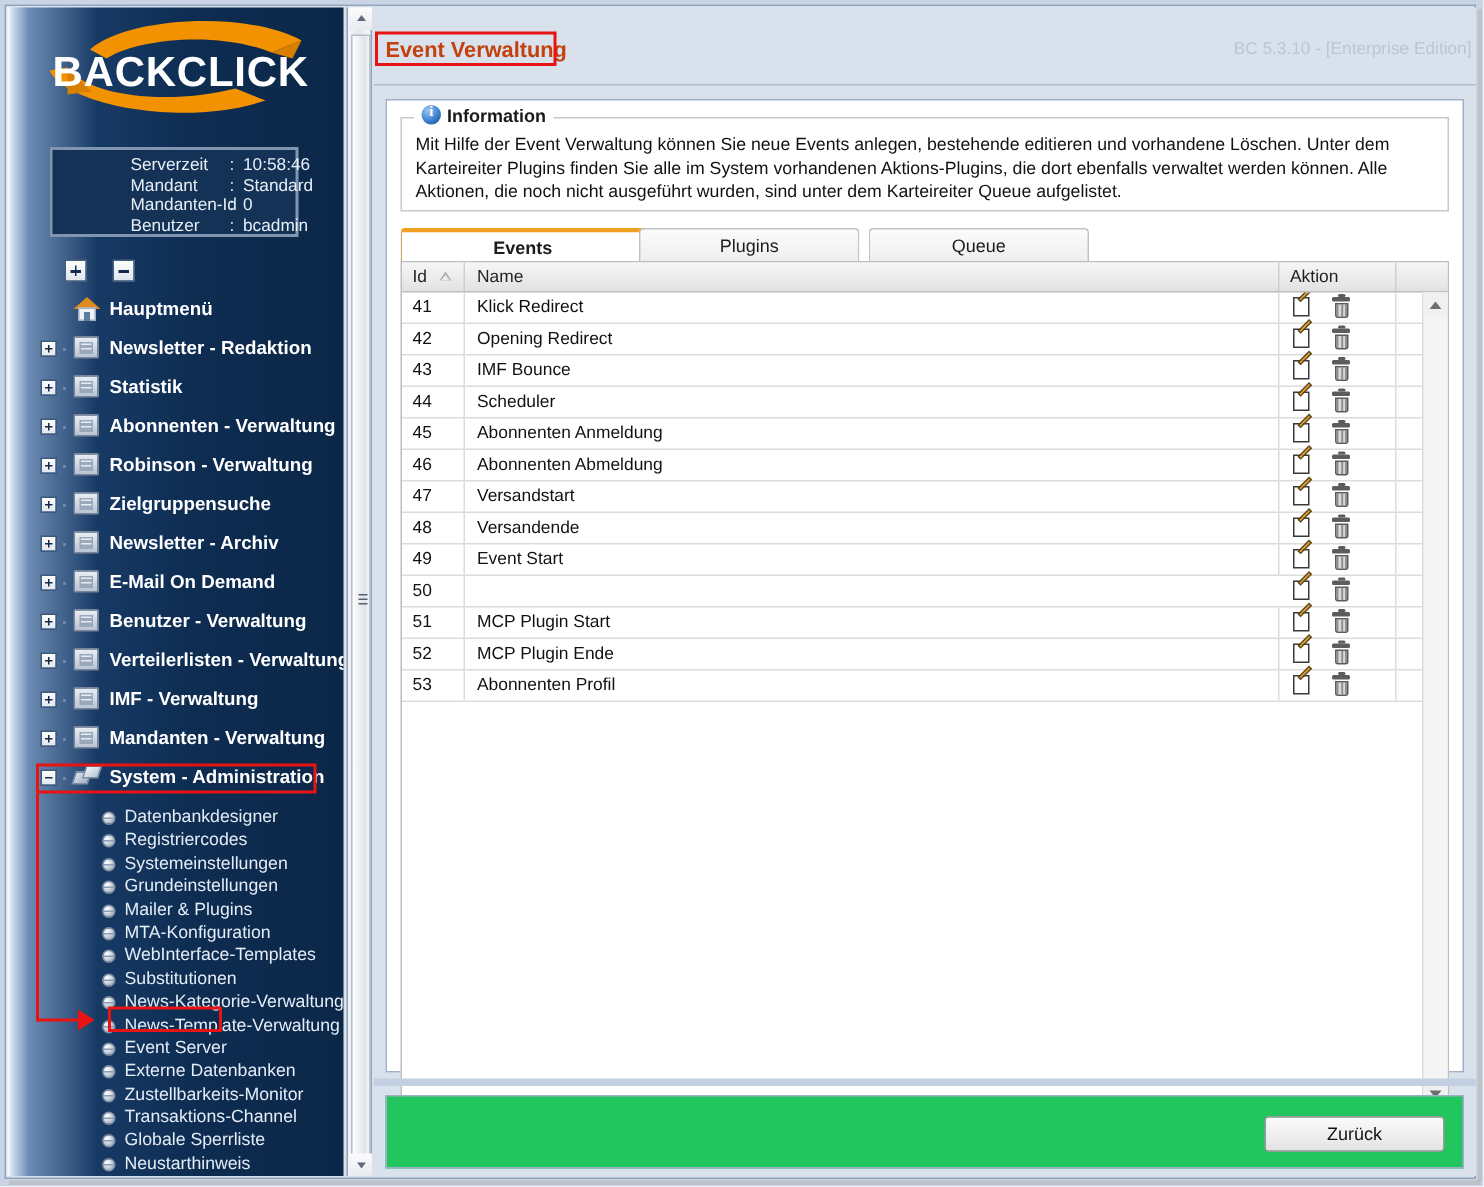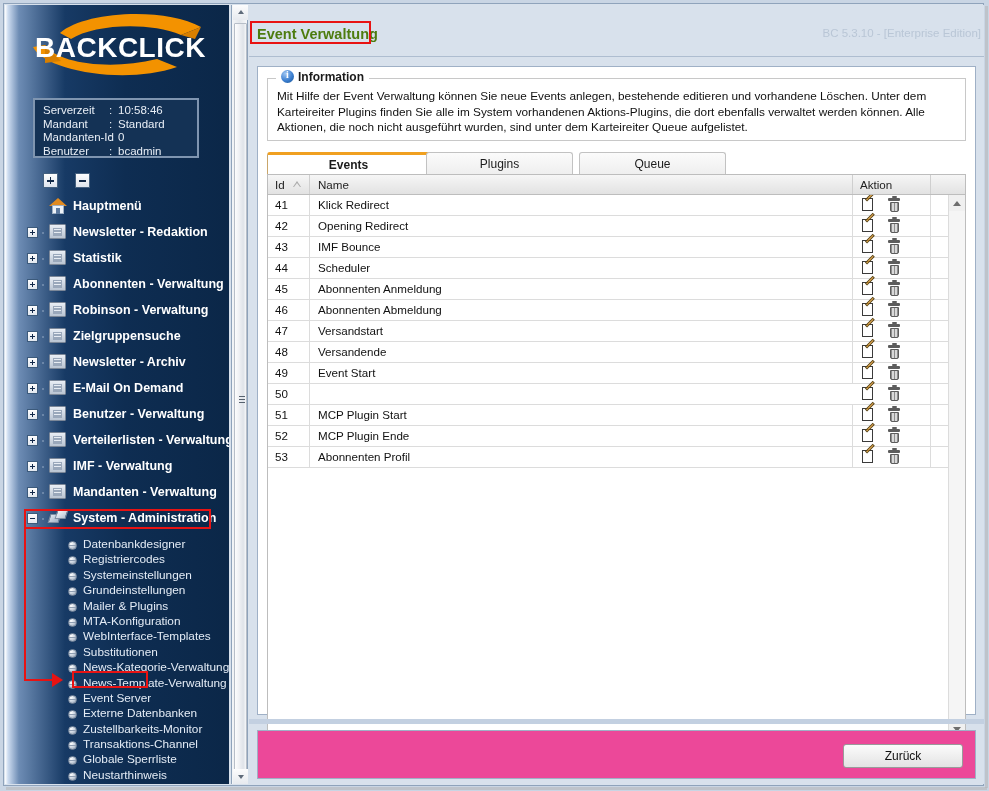--- a/index.html
+++ b/index.html
@@ -32,21 +32,21 @@
     position:absolute;left:30px;top:27px;width:200px;
     color:#ffffff;font-size:28px;font-weight:bold;letter-spacing:.5px;
     font-family:"Liberation Sans","DejaVu Sans",sans-serif;
   }
 
   .infobox{
     position:absolute;left:28px;top:93px;width:166px;height:60px;
     background:#143255;border:2px solid #7f95b0;box-sizing:border-box;
     padding:4px 0 0 8px;
   }
-  .infobox .row{color:#e8eef6;font-size:11.5px;line-height:13.5px;white-space:nowrap;}
+  .infobox .row{color:#e8eef6;font-size:11.5px;line-height:13.5px;white-space:nowrap;margin-left:44px;}
   .infobox .k{display:inline-block;width:66px;}
   .infobox .sep{display:inline-block;width:9px;}
 
   .pm-btns{position:absolute;left:38px;top:168px;}
   .pm{
     display:inline-block;width:15px;height:15px;margin-right:14px;
     background:linear-gradient(to bottom,#fdfdfd,#dfe5ee);
     border:1px solid #45617f;box-sizing:border-box;position:relative;vertical-align:top;
   }
   .pm::before{content:"";position:absolute;left:3px;top:6px;width:7px;height:1.5px;background:#132a48;}
@@ -118,21 +118,21 @@
     border:1px solid #b7bec8;box-sizing:border-box;border-radius:1px;
   }
   .sp-grip{position:absolute;left:3.5px;top:372px;width:6px;height:7px;}
   .sp-grip i{display:block;height:1px;background:#56616e;margin-bottom:2px;}
 
   
   .main{position:absolute;left:249px;top:5px;width:735px;height:779px;background:#d8e1ec;}
 
   .title-bar{position:absolute;left:0;top:0;width:735px;height:52px;}
   .page-title{
-    position:absolute;left:4px;top:19px;color:#4d7c0f;font-size:14.5px;font-weight:bold;
+    position:absolute;left:4px;top:19px;color:#c2410c;font-size:14.5px;font-weight:bold;
     padding:2px 4px;
   }
   .title-ann{position:absolute;left:1px;top:16px;width:121px;height:23px;border:2px solid #e81313;box-sizing:border-box;}
   .version{
     position:absolute;right:3px;top:22px;color:#b9c6d6;font-size:11.5px;white-space:nowrap;
   }
   .title-rule{position:absolute;left:0;top:51px;width:735px;height:1px;background:#aebdd0;}
 
   .content-panel{
     position:absolute;left:8px;top:61px;width:719px;height:649px;
@@ -215,21 +215,21 @@
 
   .btn-std{
     position:absolute;height:22px;line-height:20px;text-align:center;font-size:12px;color:#111;
     background:linear-gradient(to bottom,#fbfbfb,#e3e3e3);
     border:1px solid #9a9a9a;box-sizing:border-box;border-radius:3px;cursor:default;
   }
   .btn-add{right:9px;top:675px;width:88px;}
 
   .footer-panel{
     position:absolute;left:8px;top:725px;width:719px;height:49px;
-    background:#ec4899;border:1px solid #9fb0c6;box-sizing:border-box;
+    background:#22c55e;border:1px solid #9fb0c6;box-sizing:border-box;
   }
   .btn-back{right:12px;top:13px;width:120px;height:24px;line-height:22px;}
   .footer-sep{position:absolute;left:0;top:714px;width:735px;height:5px;background:#c3d0e1;}
 </style>
 </head>
 <body>
 
 <div id="app">
   <div class="shadow-r"></div>
   <div class="shadow-b"></div>

